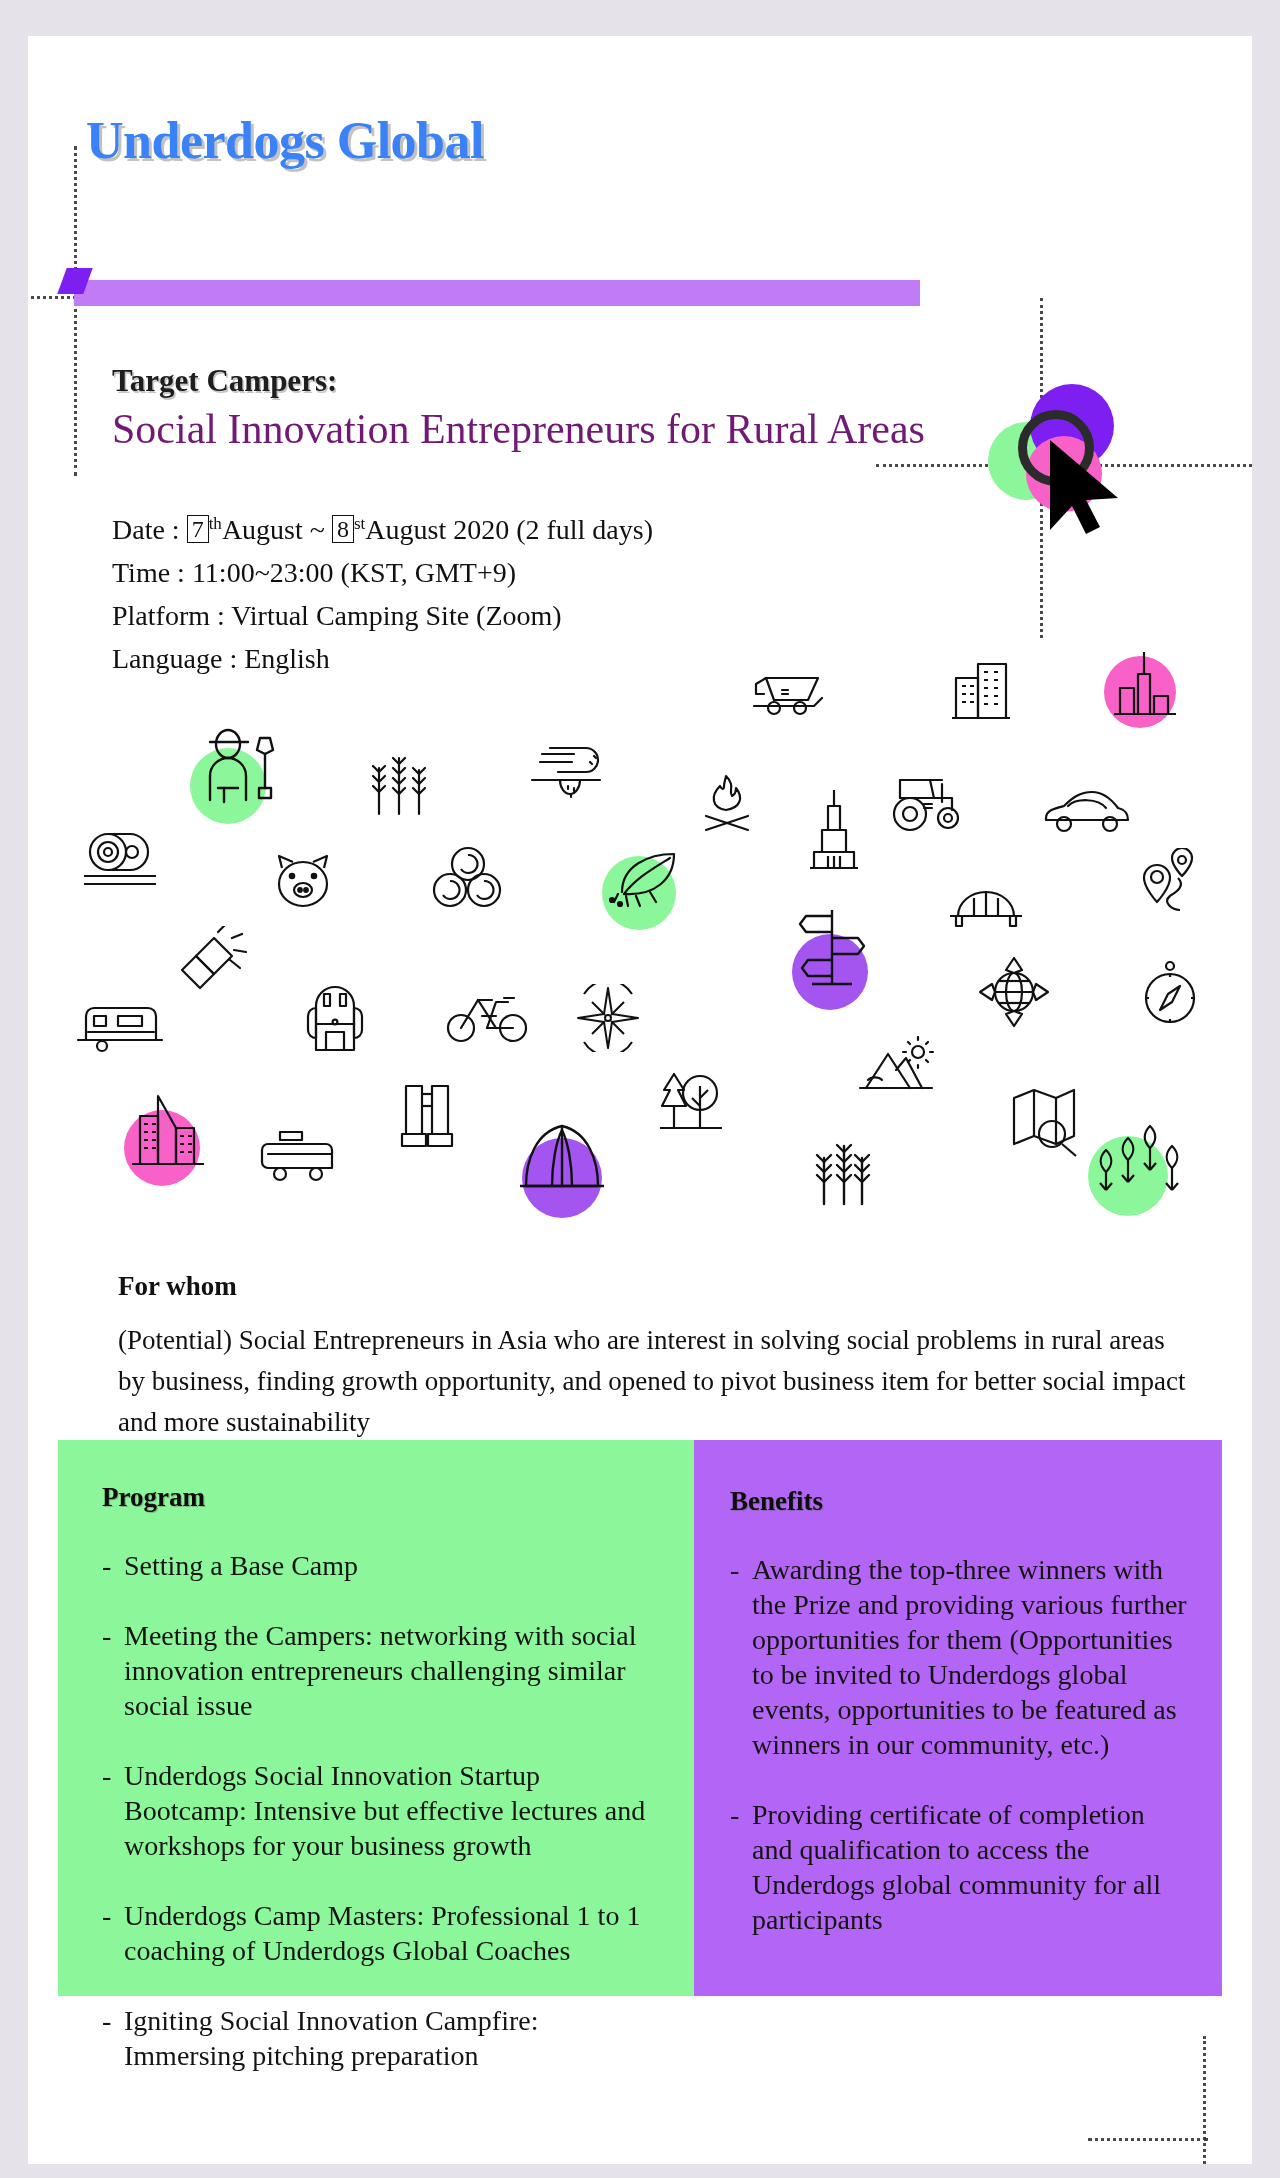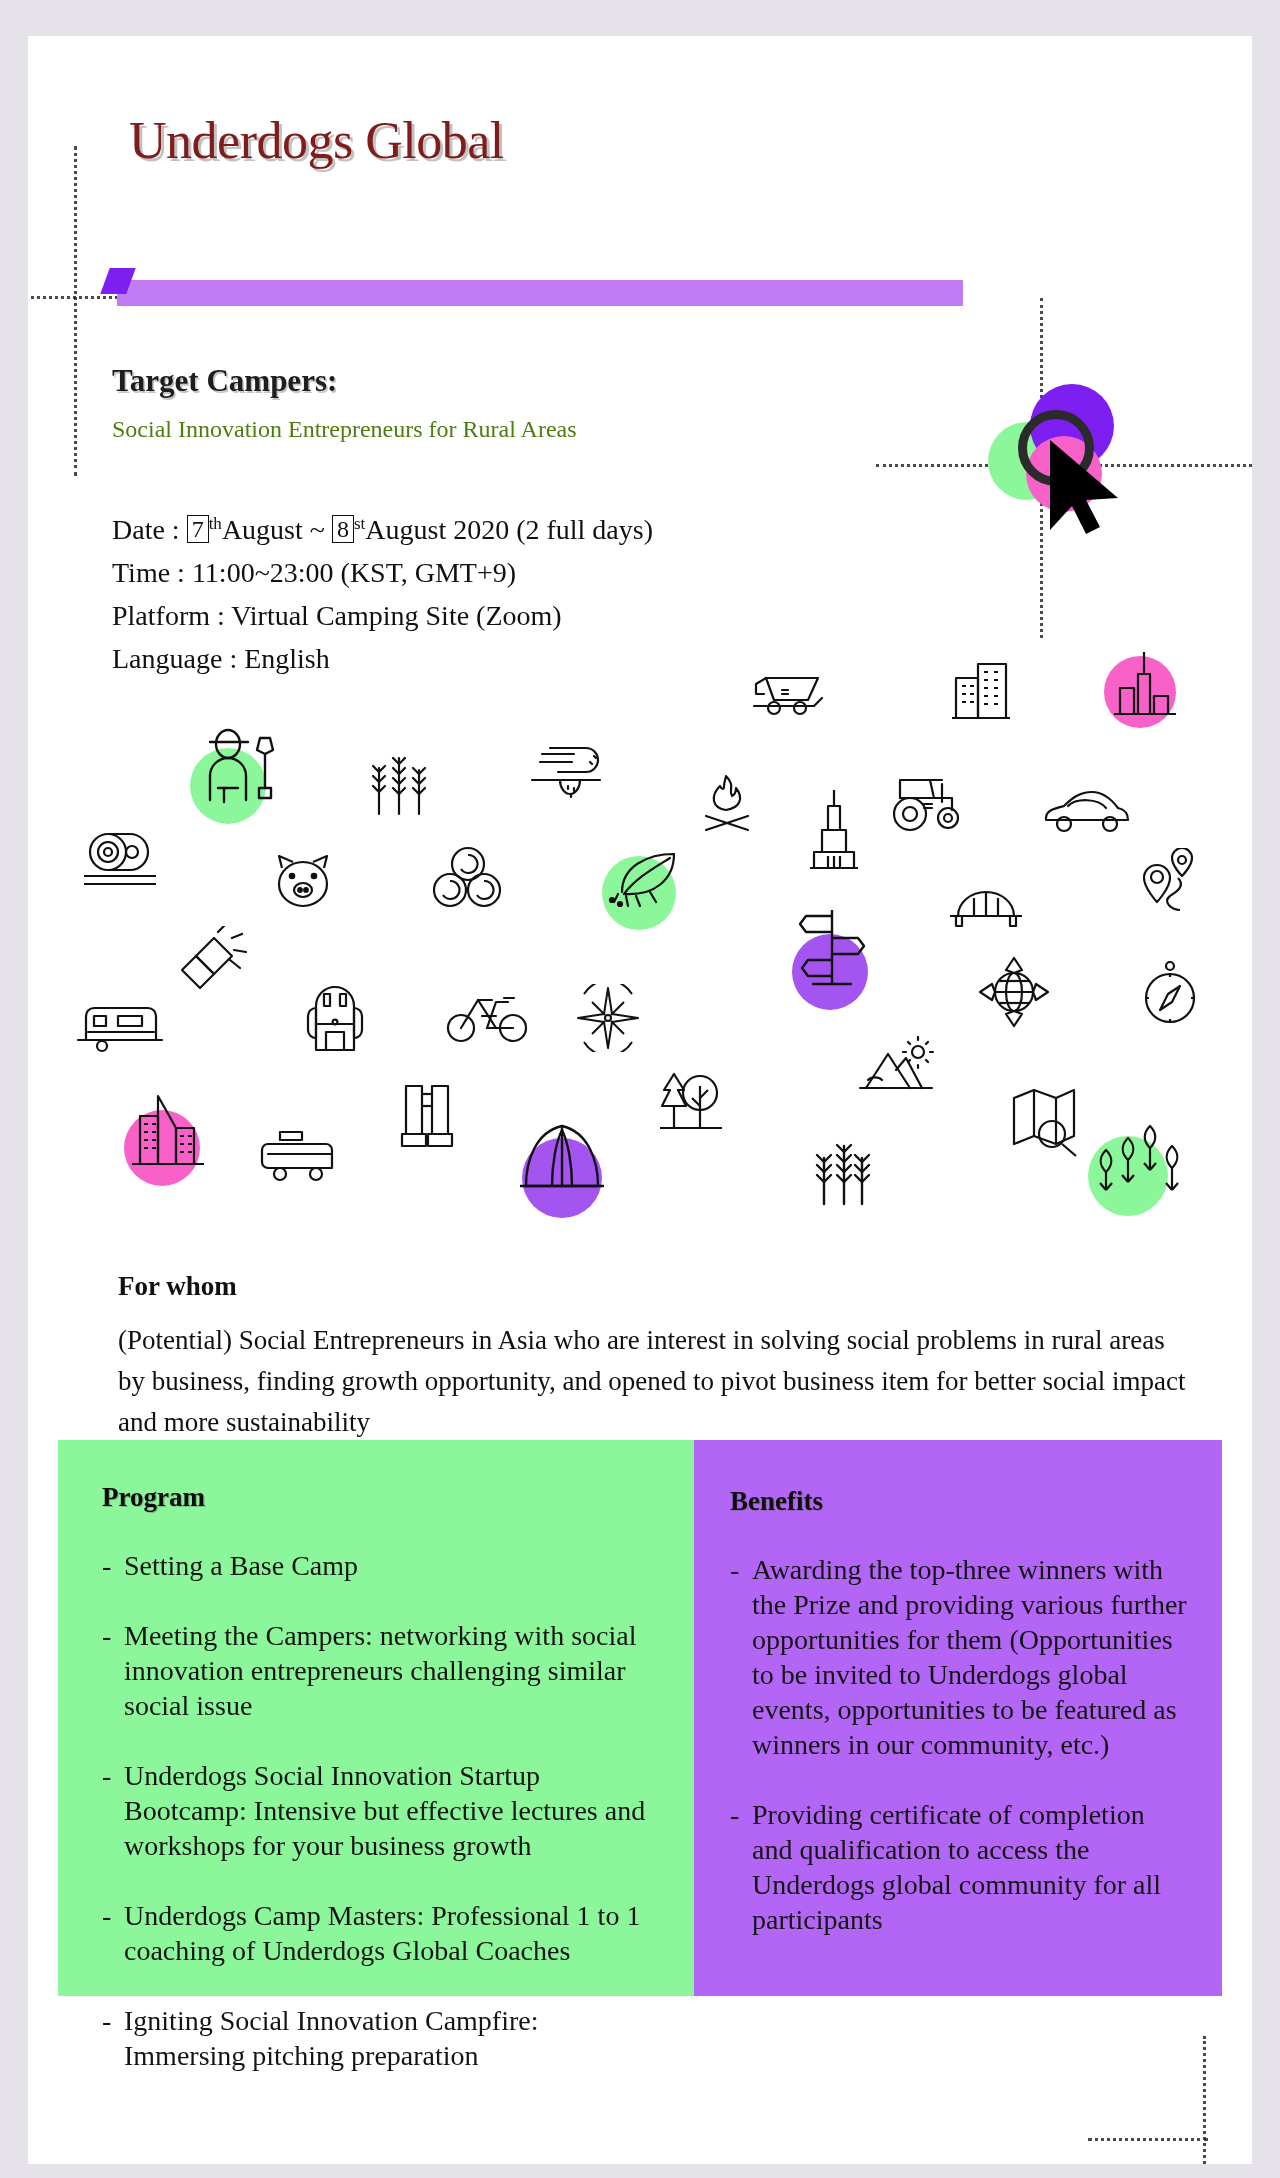--- a/index.html
+++ b/index.html
@@ -39,29 +39,28 @@
   }
 
   
   .title-block {
     position: absolute;
     left: 58px;
     top: 68px;
     width: 1000px;
   }
   .title-line {
-    font-weight: normal;
+    font-weight: bold;
     font-size: 52px;
     line-height: 74px;
-    color: #7f1d1d;
+    color: #3b82f6;
     letter-spacing: -0.5px;
     white-space: nowrap;
     position: relative;
     text-shadow: 3px 3px 0 rgba(120,120,120,.45);
-    margin-left: 43px;
   }
   .hl-wrap {
     position: relative;
     display: inline-block;
   }
   .hl-bar {
     position: absolute;
     left: -12px;
     top: 48px;
     width: 846px;
@@ -91,22 +90,22 @@
     top: 322px;
   }
   .target-heading {
     font-size: 31px;
     font-weight: bold;
     color: #1e1e1e;
     line-height: 46px;
     text-shadow: 1.5px 1.5px 0 rgba(140,140,140,.5);
   }
   .target-sub {
-    font-size: 24px;
-    color: #4d7c0f;
+    font-size: 42px;
+    color: #701a75;
     line-height: 50px;
   }
 
   
   .details {
     position: absolute;
     left: 84px;
     top: 466px;
     font-size: 28px;
     line-height: 43px;

